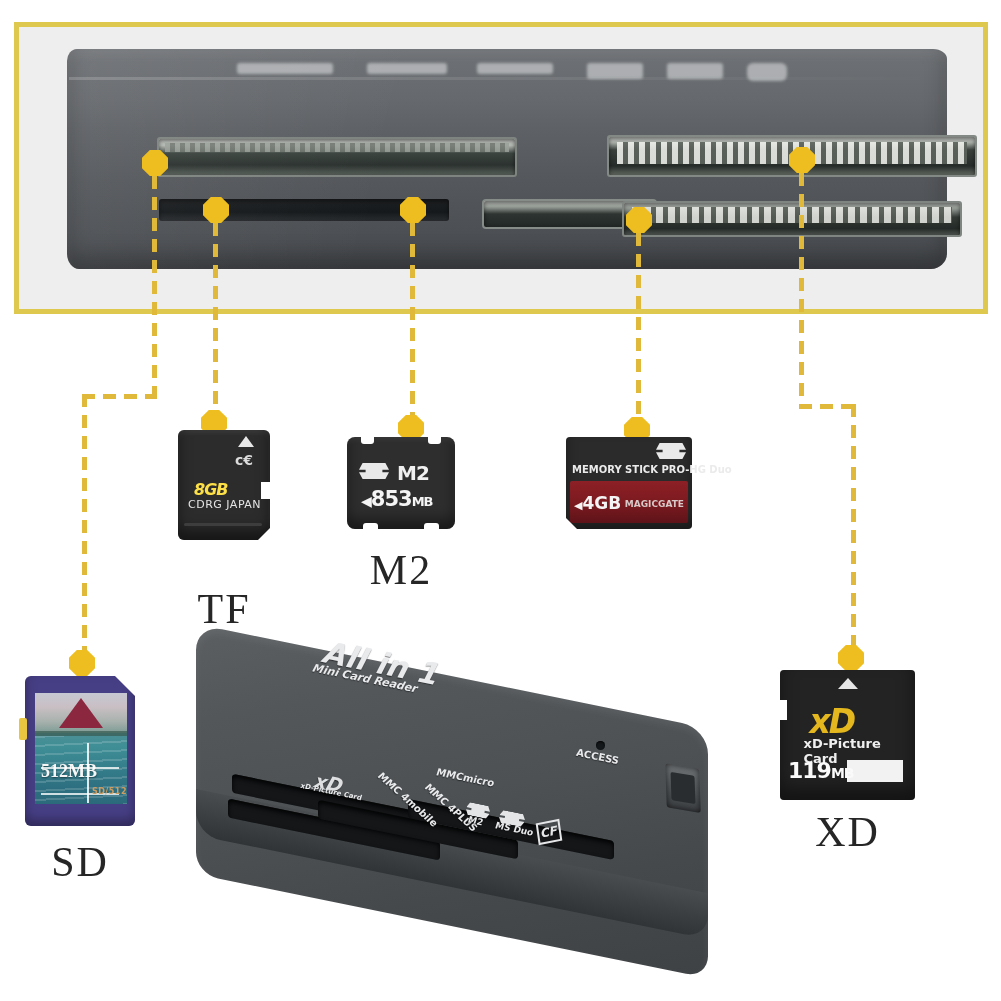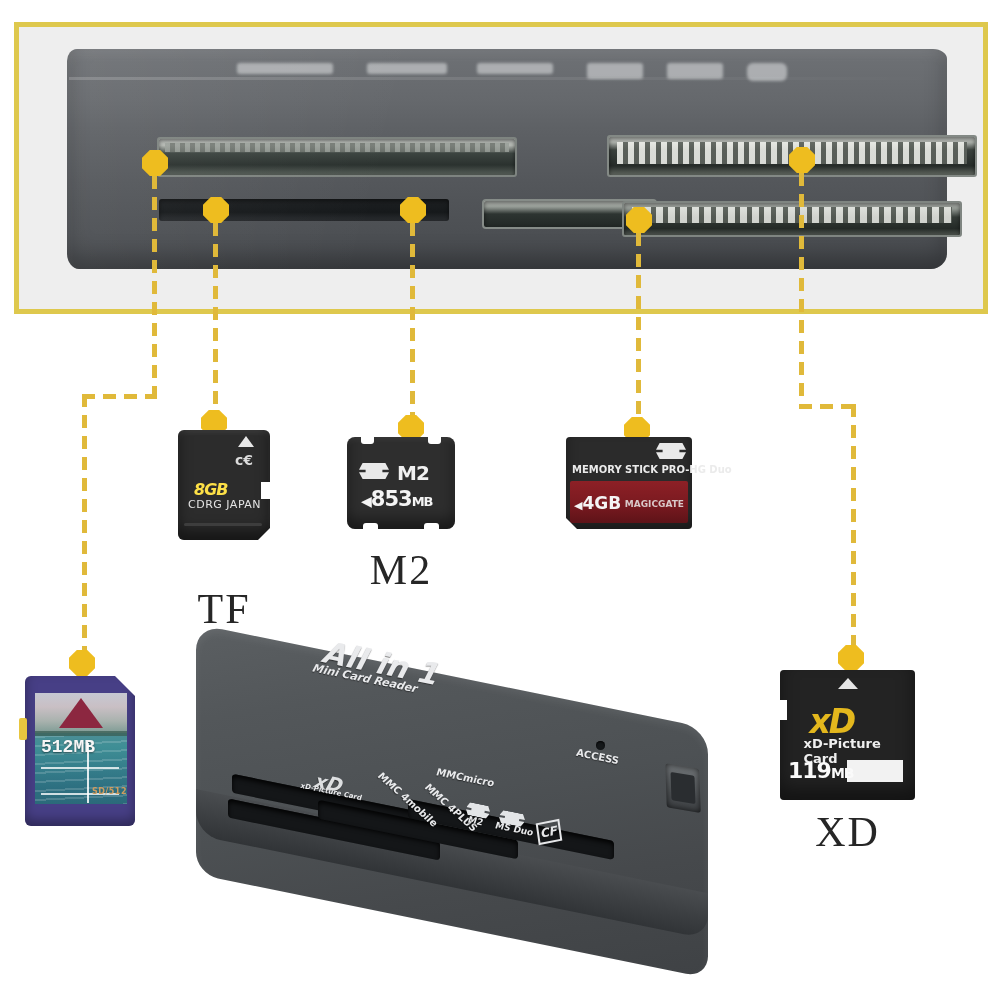--- a/index.html
+++ b/index.html
@@ -170,22 +170,22 @@
   .sd-lock { position:absolute; left:-6px; top:42px; width:8px; height:22px; background:#e8c63f; border-radius:2px;}
   .sd-face { position:absolute; left:10px; right:8px; top:17px; bottom:22px; overflow:hidden;
     background: linear-gradient(180deg,#b9bec9 0%,#cfd2d6 12%,#8fb3b6 26%,#4f8d95 34%,#3f8f96 48%,#367f8c 66%,#2d6f80 86%,#2b6a7a 100%);}
   .sd-sky  { position:absolute; left:0; right:0; top:0; height:36%;
     background: linear-gradient(180deg,#c6c8d2 0%,#c9bfc4 35%,#a9b2ae 70%,#7d9b94 100%);}
   .sd-mtn  { position:absolute; left:50%; margin-left:-22px; top:5px; width:0;height:0;
     border-left:22px solid transparent; border-right:22px solid transparent; border-bottom:30px solid #8c2740;}
   .sd-shore{ position:absolute; left:0; right:0; top:34%; height:5%; background:#3a5e54; opacity:.75;}
   .sd-waves{ position:absolute; left:0; right:0; top:39%; bottom:0;
     background: repeating-linear-gradient(177deg, rgba(255,255,255,.16) 0 2px, rgba(0,0,0,0) 2px 9px);}
-  .sd-cap  { position:absolute; left:6px; top:44px; color:#f6f6f6; font-size:18px; font-weight:bold;
-    font-family:Liberation Mono, monospace; text-shadow:0 1px 2px rgba(0,0,0,.5);}
+  .sd-cap  { position:absolute; left:6px; top:68px; color:#f6f6f6; font-size:18px; font-weight:bold;
+    font-family:Liberation Serif, serif; text-shadow:0 1px 2px rgba(0,0,0,.5);}
   .sd-line1{ position:absolute; left:6px; right:8px; top:74px; height:2px; background:rgba(255,255,255,.78);}
   .sd-line2{ position:absolute; left:6px; right:8px; top:100px; height:2px; background:rgba(255,255,255,.78);}
   .sd-tick1{ position:absolute; left:52px; top:50px; width:2px; height:26px; background:rgba(255,255,255,.85);}
   .sd-tick2{ position:absolute; left:52px; top:76px; width:2px; height:34px; background:rgba(255,255,255,.85);}
   .sd-code { position:absolute; right:0; bottom:8px; color:#cf9c5e; font-size:8px; font-weight:bold;
     font-family:"DejaVu Sans", sans-serif; letter-spacing:.5px;}
 
   
   .reader { position:absolute; left:196px; top:624px; width:512px; height:330px; }
   .reader-face {
@@ -345,20 +345,21 @@
         <div class="sd-tick1"></div>
         <div class="sd-line1"></div>
         <div class="sd-tick2"></div>
         <div class="sd-line2"></div>
         <div class="sd-code">SD/512</div>
       </div>
     </div>
     <div class="sd-cut"></div>
     <div class="sd-lock"></div>
   </div>
+  <div class="cardlabel" style="left:25px; top:838px; width:110px;">SD</div>
 
   <div class="reader">
     <div class="reader-face"></div>
     <div class="reader-edge"></div>
 
     <div class="slot-b" style="left:36px; top:170px; width:200px;"></div>
     <div class="slot-b" style="left:32px; top:196px; width:212px;"></div>
     <div class="slot-b" style="left:122px; top:196px; width:200px;"></div>
     <div class="slot-b" style="left:212px; top:196px; width:206px;"></div>
     <div class="usb"></div>

